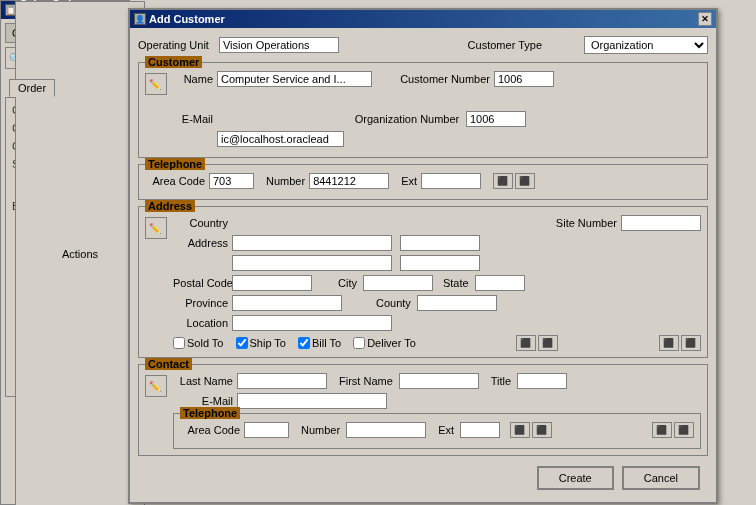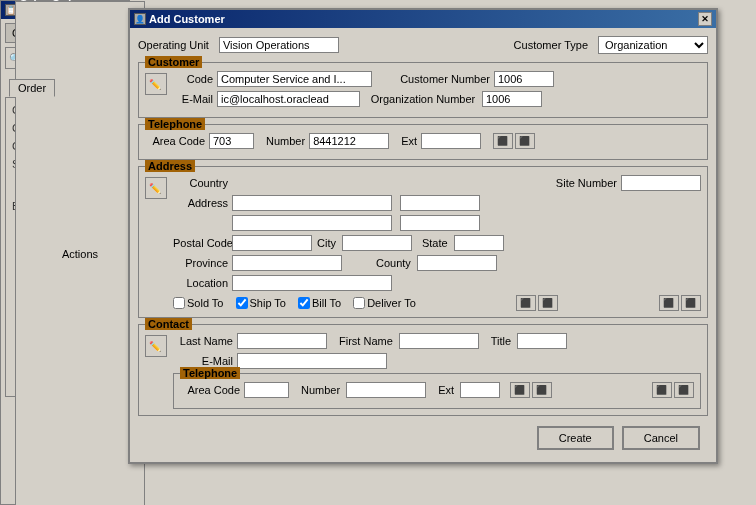--- a/index.html
+++ b/index.html
@@ -293,40 +293,40 @@
     </div>
   </div>
 
   <div class="modal-body">
 
     <div class="header-row">
       <span class="form-label">Operating Unit</span>
       <input type="text" class="text-field" style="width: 120px;" value="Vision Operations">
       <span style="flex:1;"></span>
       <span class="form-label">Customer Type</span>
-      <select class="select-field" style="width:110px;">
+      <select class="select-field" style="width:124px;margin-left:32px;">
         <option>Organization</option>
       </select>
     </div>
 
     <div class="group-box">
       <span class="group-box-label">Customer</span>
       <div class="group-content">
         <div style="display:flex; gap:6px; align-items:flex-start;">
           <div class="icon-btn" style="margin-top:2px;">✏️</div>
           <div style="flex:1;">
             <div class="form-row">
-              <span class="form-label" style="width:40px;">Code</span>
+              <span class="form-label" style="width:40px;">Name</span>
               <input type="text" style="width: 155px;" value="Computer Service and I...">
               <span class="form-label" style="width:110px; text-align:right; margin-left:4px;">Customer Number</span>
               <input type="text" style="width: 60px;" value="1006">
             </div>
             <div class="form-row">
               <span class="form-label" style="width:40px;">E-Mail</span>
-              <input type="text" style="width: 143px;" value="ic@localhost.oraclead">
+              <input type="text" style="width: 127px; margin-top: 40px;" value="ic@localhost.oraclead">
               <span class="form-label" style="width:110px; text-align:center; margin-left:4px;">Organization Number</span>
               <input type="text" style="width: 60px;" value="1006">
             </div>
           </div>
         </div>
       </div>
     </div>
 
     <div class="group-box">
       <span class="group-box-label">Telephone</span>
@@ -364,21 +364,21 @@
               <input type="text" style="width: 80px; margin-left: 4px;" value="">
             </div>
             <div class="form-row">
               <span style="width:55px;"></span>
               <input type="text" style="width: 160px;" value="">
               <input type="text" style="width: 80px; margin-left: 4px;" value="">
             </div>
             <div class="form-row">
               <span class="form-label" style="width:55px;">Postal Code</span>
               <input type="text" style="width: 80px;" value="">
-              <span class="form-label" style="margin-left:1px;">City</span>
+              <span class="form-label" style="margin-left:22px;">City</span>
               <input type="text" style="width: 70px; margin-left: 2px;" value="">
               <span class="form-label" style="margin-left:6px;">State</span>
               <input type="text" style="width: 50px; margin-left: 2px;" value="">
             </div>
             <div class="form-row">
               <span class="form-label" style="width:55px;">Province</span>
               <input type="text" style="width: 110px;" value="">
               <span class="form-label" style="margin-left:30px;">County</span>
               <input type="text" style="width: 80px; margin-left: 2px;" value="">
             </div>

